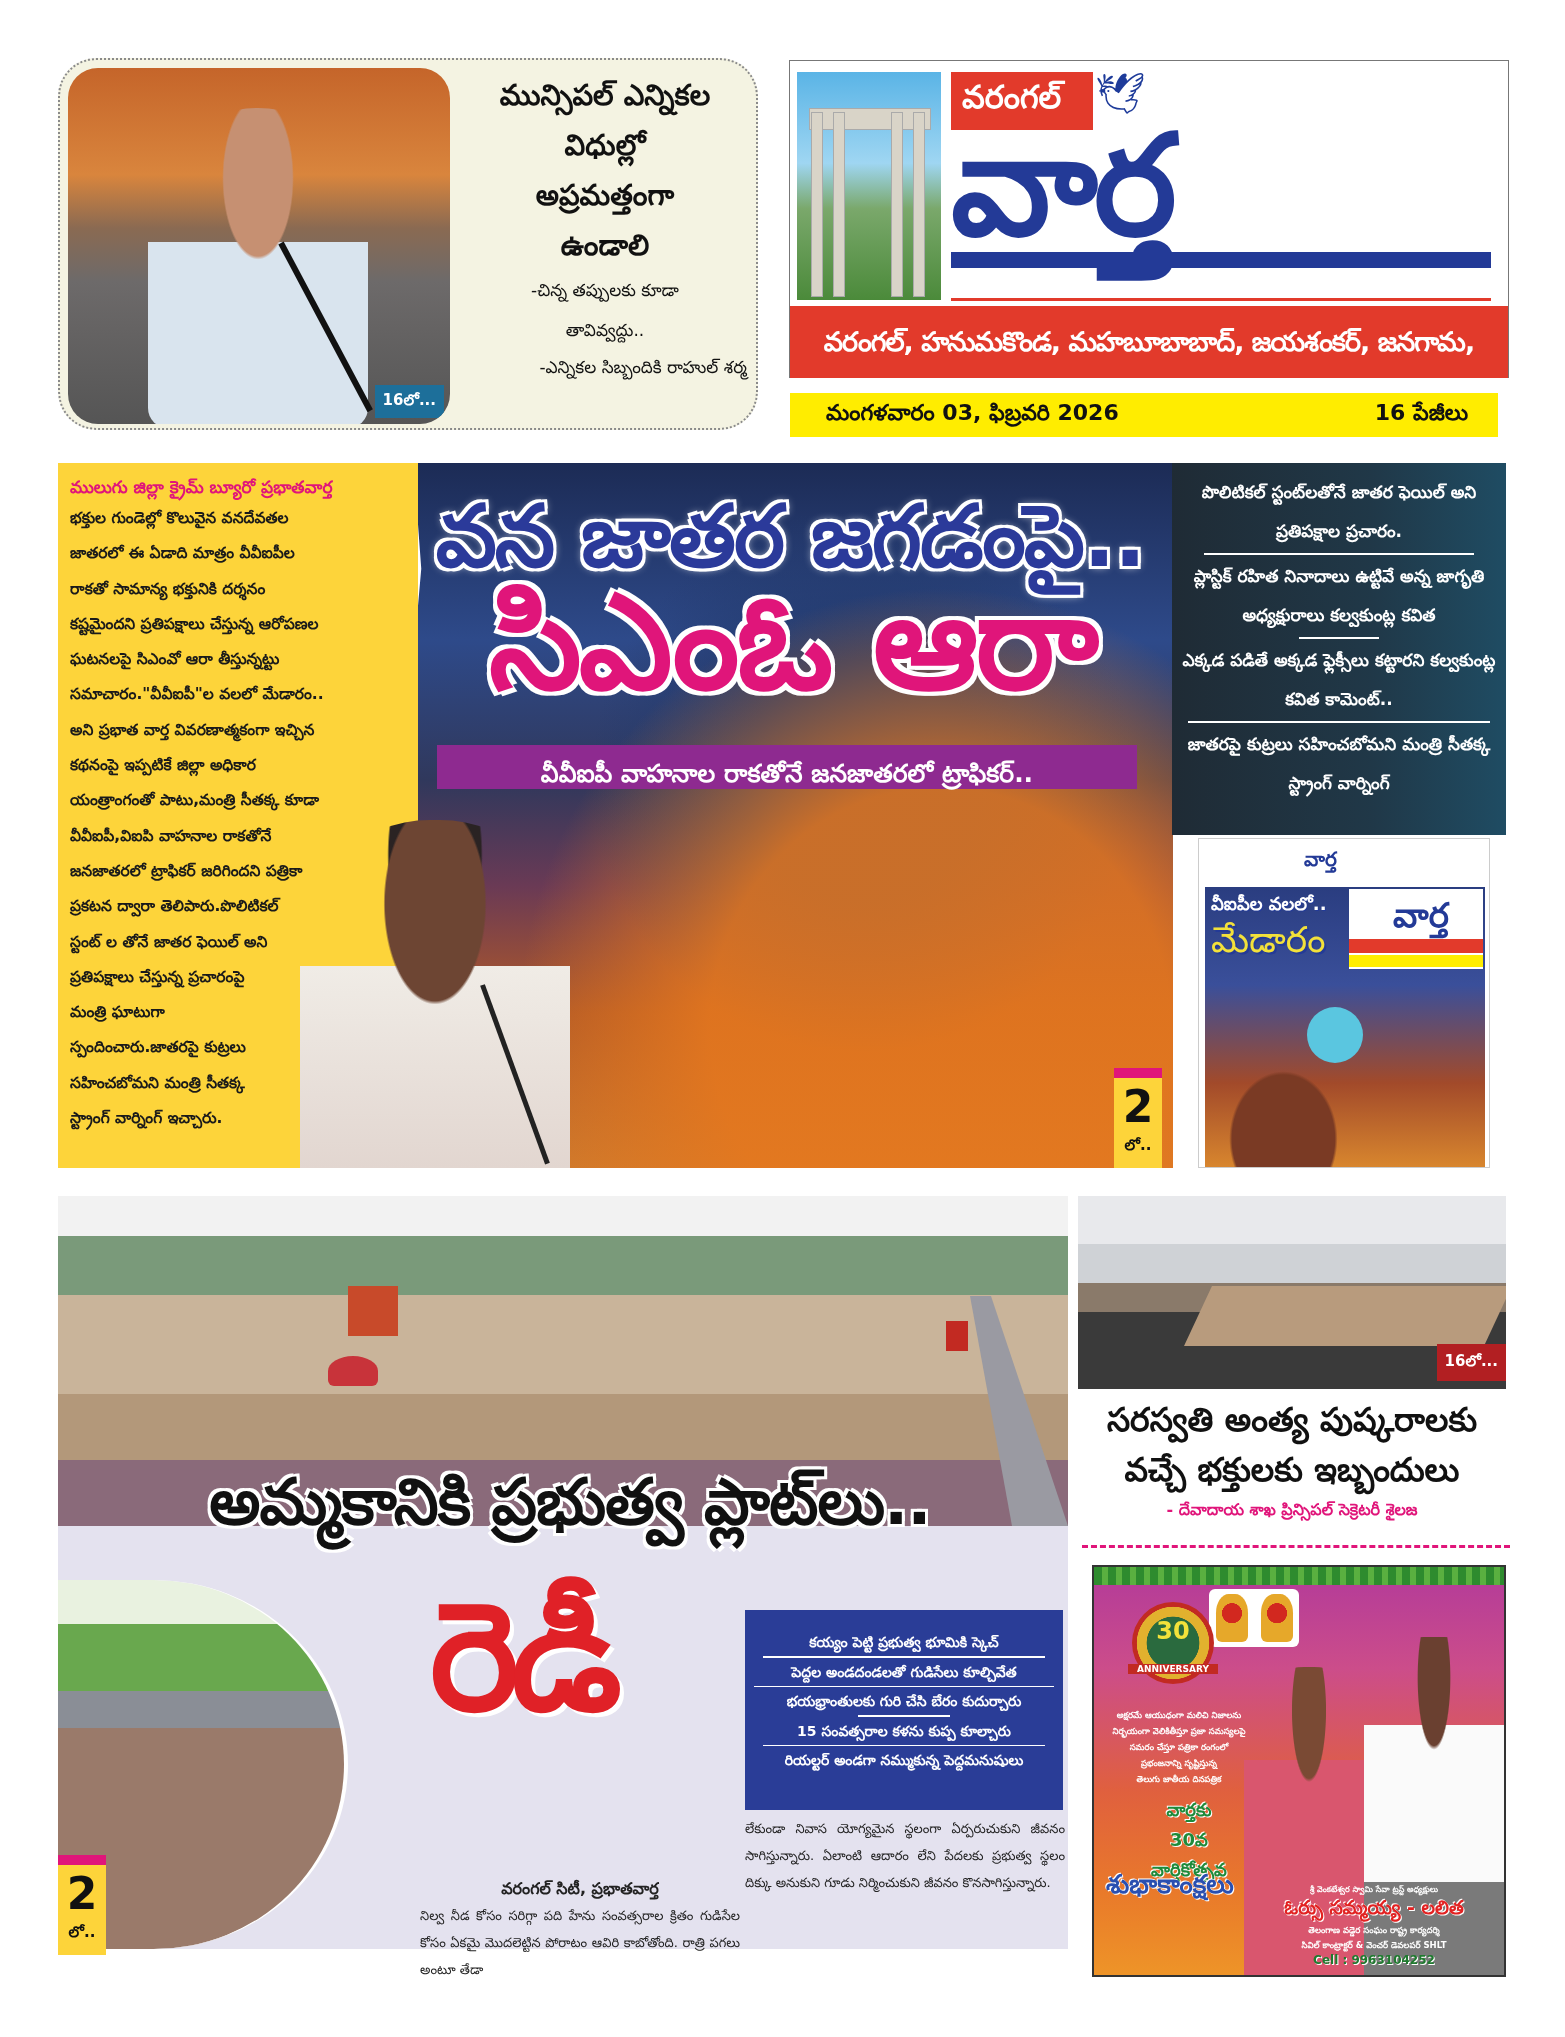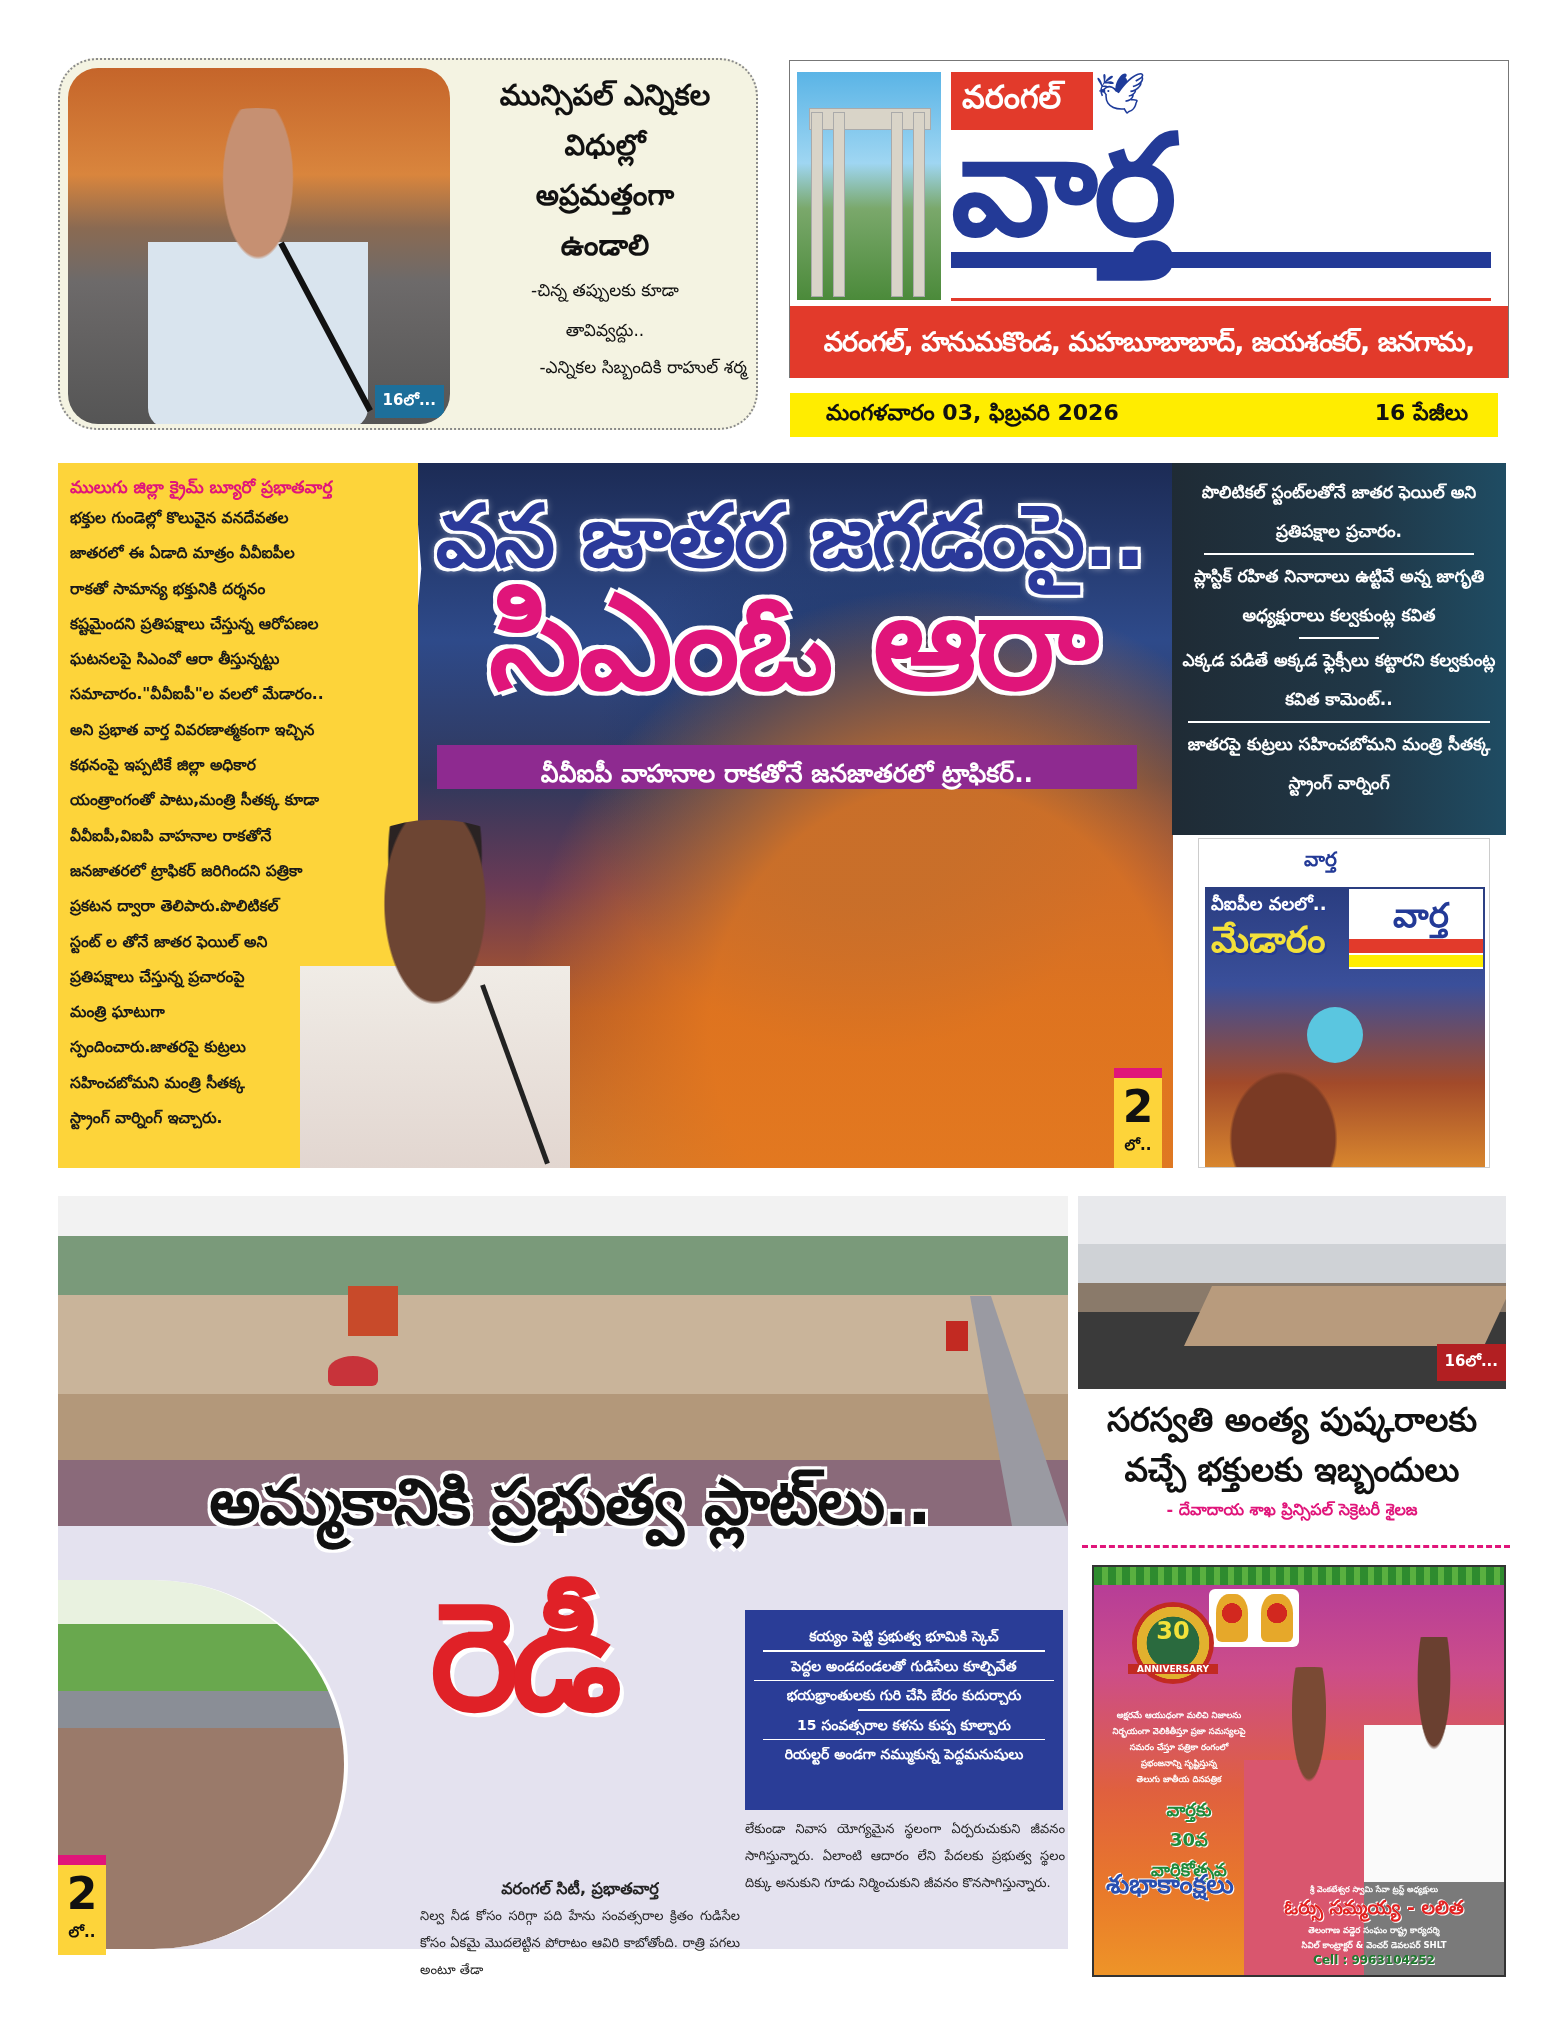--- a/index.html
+++ b/index.html
@@ -57,21 +57,21 @@
 
   
   .sidebar-box { left: 1172px; top: 463px; width: 334px; height: 372px; background: linear-gradient(90deg, #1f2b35 0%, #203848 60%, #1f4c63 100%); color: #fff; text-align: center; padding: 10px 8px 0 8px; }
   .sidebar-box .item { font-size: 17px; font-weight: bold; line-height: 39px; }
   .sidebar-box .sep { height: 2px; background: #fff; margin: 2px auto; }
   .mini-page { left: 1198px; top: 838px; width: 292px; height: 330px; background: #fff; border: 1px solid #ccc; overflow: hidden; }
   .mini-page .logo { position: absolute; left: 105px; top: 8px; font-size: 20px; font-weight: bold; color: #233a97; }
   .mini-page .img { position: absolute; left: 6px; top: 48px; width: 280px; height: 280px;
     background: radial-gradient(ellipse at 28% 90%, #7a3a24 0 18%, transparent 19%), linear-gradient(180deg, #2a3d80 0%, #3a4f9a 35%, #a24a2a 70%, #d8862e 100%); }
   .mini-page .h1 { position: absolute; left: 12px; top: 54px; font-size: 18px; font-weight: bold; color: #fff; text-shadow: 1px 1px 0 #233a97; }
-  .mini-page .h2 { position: absolute; left: 12px; top: 80px; font-size: 36px; font-weight: bold; color: #f3e13a; text-shadow: 2px 2px 0 #233a97; }
+  .mini-page .h2 { position: absolute; left: 12px; top: 80px; font-size: 36px; font-weight: normal; color: #f3e13a; text-shadow: 2px 2px 0 #233a97; }
   .mini-page .mh { position: absolute; left: 150px; top: 50px; width: 134px; height: 80px; background: #fff; }
   .mini-page .mh .t { position: absolute; left: 44px; top: 6px; font-size: 34px; font-weight: bold; color: #233a97; }
   .mini-page .mh .r { position: absolute; left: 0; top: 50px; width: 134px; height: 14px; background: #e23a2b; }
   .mini-page .mh .y { position: absolute; left: 0; top: 66px; width: 134px; height: 12px; background: #ffed00; }
   .mini-page .circle { position: absolute; left: 108px; top: 168px; width: 56px; height: 56px; border-radius: 50%; background: #5ac6e0; }
 
   
   .meeting-photo { left: 1078px; top: 1196px; width: 428px; height: 193px;
     background: linear-gradient(180deg, #e8e9ec 0 25%, #cfd2d6 25% 45%, #8a7a6a 45% 60%, #3a3a3a 60% 100%); overflow: hidden; }
   .meeting-photo .table { position: absolute; left: 120px; top: 90px; width: 300px; height: 60px; background: #b89b7d; transform: skewX(-25deg); }
@@ -108,21 +108,21 @@
   .land-photo .road { position: absolute; right: 0; top: 100px; width: 140px; height: 230px; background: #9a9aa2; clip-path: polygon(30% 0, 45% 0, 100% 100%, 60% 100%); }
   .land-photo .car { position: absolute; right: 100px; top: 125px; width: 22px; height: 30px; background: #c22a22; }
   .land-photo .bricks { position: absolute; left: 270px; top: 160px; width: 50px; height: 30px; background: #c8333a; border-radius: 50% 50% 6px 6px; }
   .land-photo .hut { position: absolute; left: 290px; top: 90px; width: 50px; height: 50px; background: #c84a2a; }
   .land-lower { left: 58px; top: 1526px; width: 1010px; height: 423px; background: #e4e2ef; }
   .land-h1 { left: 70px; top: 1465px; width: 1000px; text-align: center; font-size: 64px; font-weight: bold; color: #111;
     text-shadow: 3px 3px 0 #fff, -3px -3px 0 #fff, 3px -3px 0 #fff, -3px 3px 0 #fff; letter-spacing: -1px; white-space: nowrap; }
   .hut-photo { left: 58px; top: 1580px; width: 290px; height: 369px; border-radius: 0 200px 200px 0 / 0 190px 190px 0;
     background: linear-gradient(180deg, #e9f2e0 0 12%, #69a84e 12% 30%, #8a8e96 30% 40%, #9a7a6a 40% 100%); border-right: 4px solid #fff; }
   .ready { left: 430px; top: 1570px; font-size: 150px; font-weight: bold; color: #e02127; letter-spacing: -8px; text-shadow: 4px 4px 0 #fff; }
-  .blue-box { left: 745px; top: 1610px; width: 318px; height: 200px; background: #2a3d97; color: #fff; text-align: center; padding: 12px 6px; }
+  .blue-box { left: 745px; top: 1610px; width: 318px; height: 200px; background: #2a3d97; color: #fff; text-align: center; padding: 18px 6px; }
   .blue-box .it { font-size: 14px; font-weight: bold; line-height: 28px; }
   .blue-box .sep { height: 1.5px; background: #fff; margin: 0 auto; }
   .col1 { left: 420px; top: 1875px; width: 320px; font-size: 13px; line-height: 27px; color: #222; text-align: justify; }
   .col1 .by { text-align: center; font-weight: bold; font-size: 16px; }
   .col2 { left: 745px; top: 1815px; width: 320px; font-size: 13px; line-height: 27px; color: #222; text-align: justify; }
 </style>
 </head>
 <body>
 
 <div class="abs teaser"></div>

